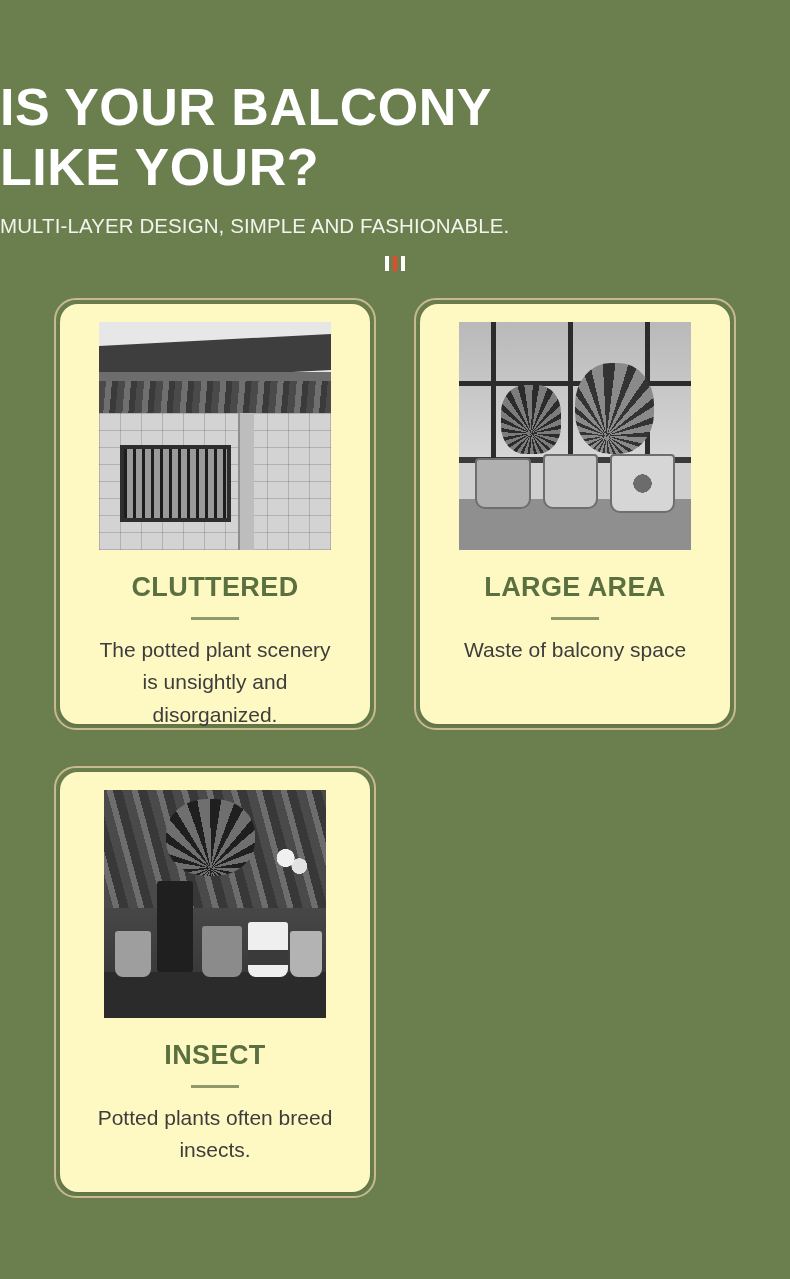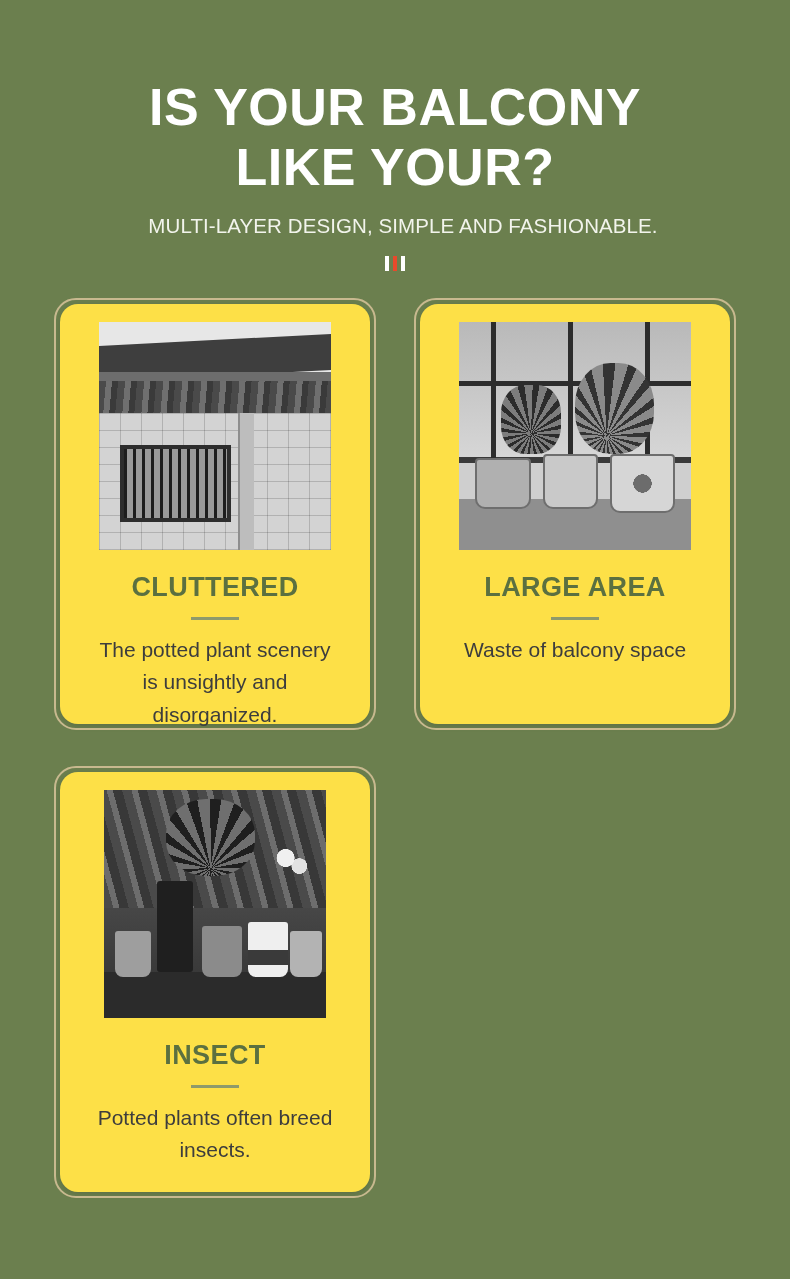--- a/index.html
+++ b/index.html
@@ -17,40 +17,39 @@
     position: relative;
     width: 790px;
     height: 1279px;
     background: #6b7f4e;
     box-sizing: border-box;
   }
 
   
   .header {
     padding-top: 78px;
-    text-align: center;
+    text-align: left;
   }
   .headline {
     color: #ffffff;
     font-size: 52px;
     font-weight: bold;
     line-height: 1.15;
     letter-spacing: 0.5px;
     margin: 0;
   }
   .headline .line2 {
     display: block;
   }
   .subhead {
     color: #f2f4ec;
     font-size: 20.5px;
     font-weight: normal;
     margin: 16px 0 0 0;
     letter-spacing: 0.1px;
-    padding-left: 16px;
   }
   .divider-marks {
     margin: 18px auto 0 auto;
     width: 40px;
     height: 16px;
     display: flex;
     align-items: center;
     justify-content: center;
     gap: 4px;
   }
@@ -69,21 +68,21 @@
     margin: 32px auto 0 auto;
     width: 670px;
     display: grid;
     grid-template-columns: 310px 310px;
     grid-template-rows: 420px 420px;
     column-gap: 50px;
     row-gap: 48px;
   }
   .card {
     position: relative;
-    background: #fde047;
+    background: #fef9c3;
     border-radius: 18px;
     box-sizing: border-box;
     padding: 18px 16px 0 16px;
     box-shadow: 0 2px 6px rgba(0,0,0,0.13);
   }
   .card::after {
     content: "";
     position: absolute;
     left: -6px;
     top: -6px;

